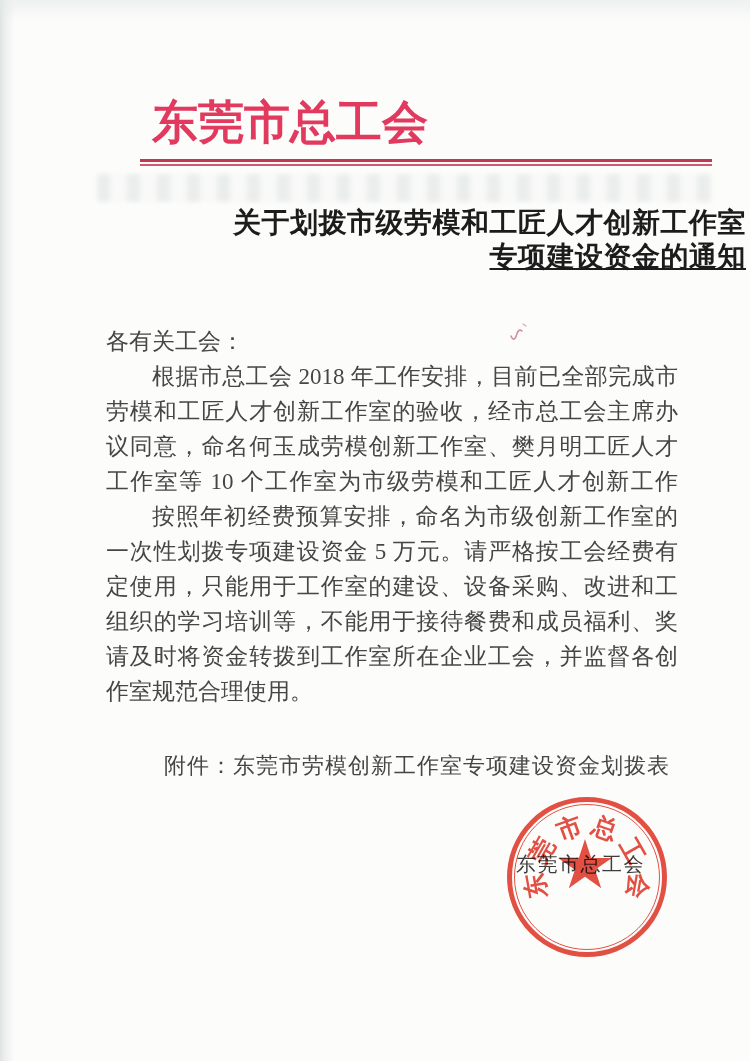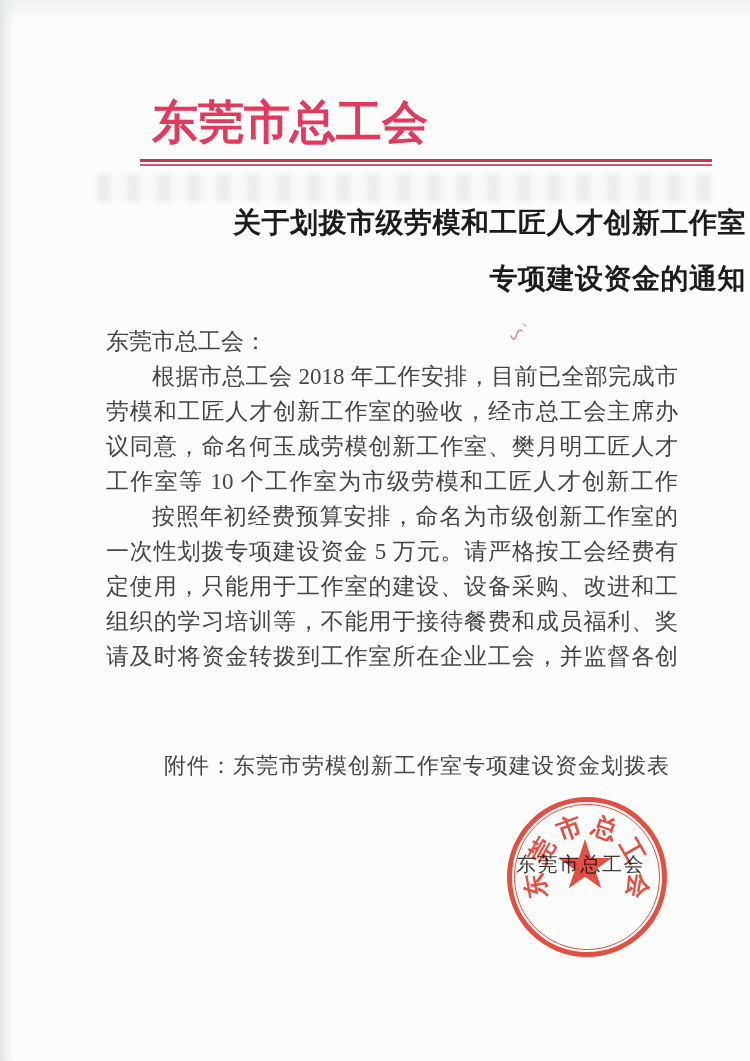--- a/index.html
+++ b/index.html
@@ -41,21 +41,21 @@
   }
   .rule{position:absolute;left:140px;top:159px;width:572px;}
   .rule-a{height:3px;background:var(--rule-red-dark);margin-bottom:2px;}
   .rule-b{height:2px;background:var(--rule-red-light);}
   
   .doc-title{
     position:absolute;left:94px;top:206px;width:652px;text-align:right;
     color:var(--title-ink);font-weight:700;font-size:28px;letter-spacing:.5px;
   }
   .doc-title .t1{line-height:34px;}
-  .doc-title .t2{line-height:34px;margin-top:22px;}
+  .doc-title .t2{line-height:34px;text-decoration:underline;}
   
   .body-block{
     position:absolute;left:106px;top:324px;width:572px;
     color:var(--ink);font-size:23px;
   }
   .bline{height:35px;line-height:35px;white-space:nowrap;}
   .bline.j{
     white-space:normal;text-align:justify;text-align-last:justify;
     text-justify:distribute;overflow:hidden;
   }
@@ -115,30 +115,31 @@
     <div class="t1">关于划拨市级劳模和工匠人才创新工作室</div>
     <div class="t2">专项建设资金的通知</div>
   </div>
 
   <svg class="pen-mark" width="26" height="28" viewBox="0 0 26 28">
     <path d="M5 16 Q8 23 10.5 15 Q12.5 8 16 11" stroke="#c96b7a" stroke-width="1.6" fill="none" stroke-linecap="round"></path>
     <path d="M17 4 l3 2" stroke="#d58b96" stroke-width="1.2" fill="none" stroke-linecap="round"></path>
   </svg>
 
   <div class="body-block">
-    <div class="bline">东莞市总工会：</div>
+    <div class="bline">各有关工会：</div>
     <div class="bline j indent">根据市总工会 2018 年工作安排，目前已全部完成市级</div>
     <div class="bline j">劳模和工匠人才创新工作室的验收，经市总工会主席办公会</div>
     <div class="bline j">议同意，命名何玉成劳模创新工作室、樊月明工匠人才创新</div>
     <div class="bline j">工作室等 10 个工作室为市级劳模和工匠人才创新工作室。</div>
     <div class="bline j indent">按照年初经费预算安排，命名为市级创新工作室的每个</div>
     <div class="bline j">一次性划拨专项建设资金 5 万元。请严格按工会经费有关规</div>
     <div class="bline j">定使用，只能用于工作室的建设、设备采购、改进和工作室</div>
     <div class="bline j">组织的学习培训等，不能用于接待餐费和成员福利、奖金等。</div>
     <div class="bline j">请及时将资金转拨到工作室所在企业工会，并监督各创新工</div>
+    <div class="bline">作室规范合理使用。</div>
   </div>
 
   <div class="attachment">附件：东莞市劳模创新工作室专项建设资金划拨表</div>
 
   <div class="sig-org">东莞市总工会</div>
 
   <div class="seal">
     <div class="seal-ring-outer"></div>
     <div class="seal-ring-inner"></div>
     <div class="seal-star"></div>

